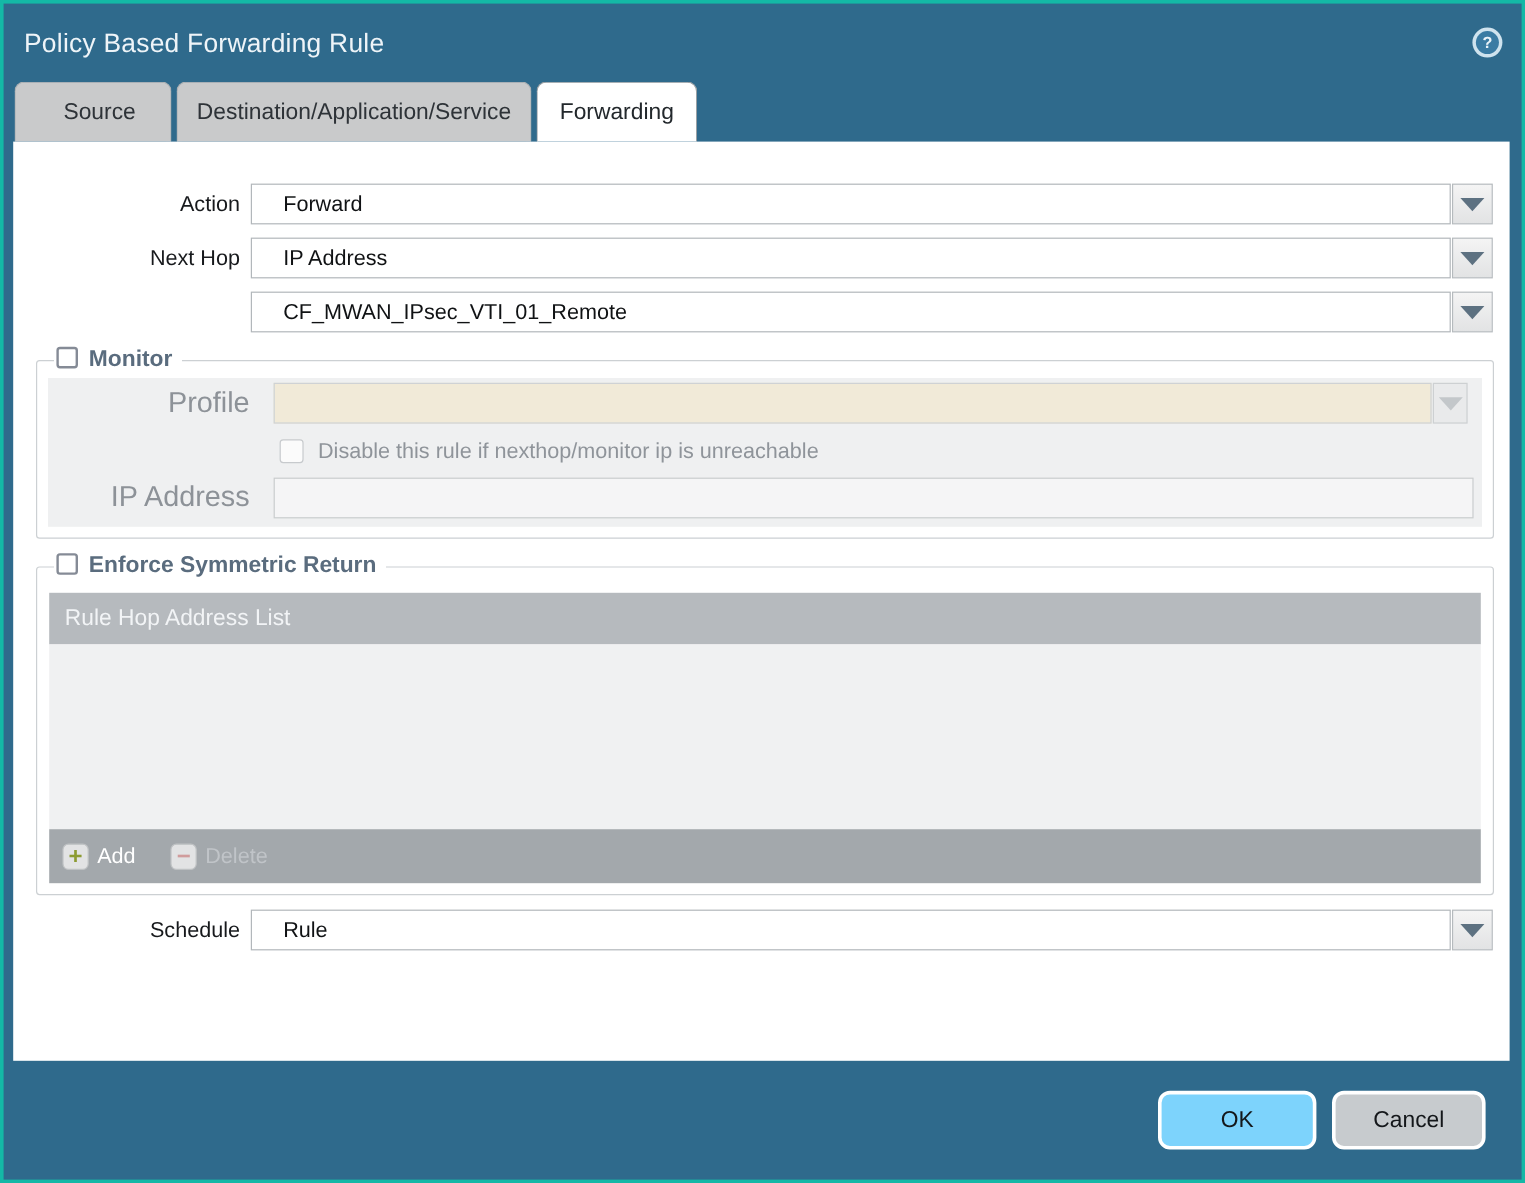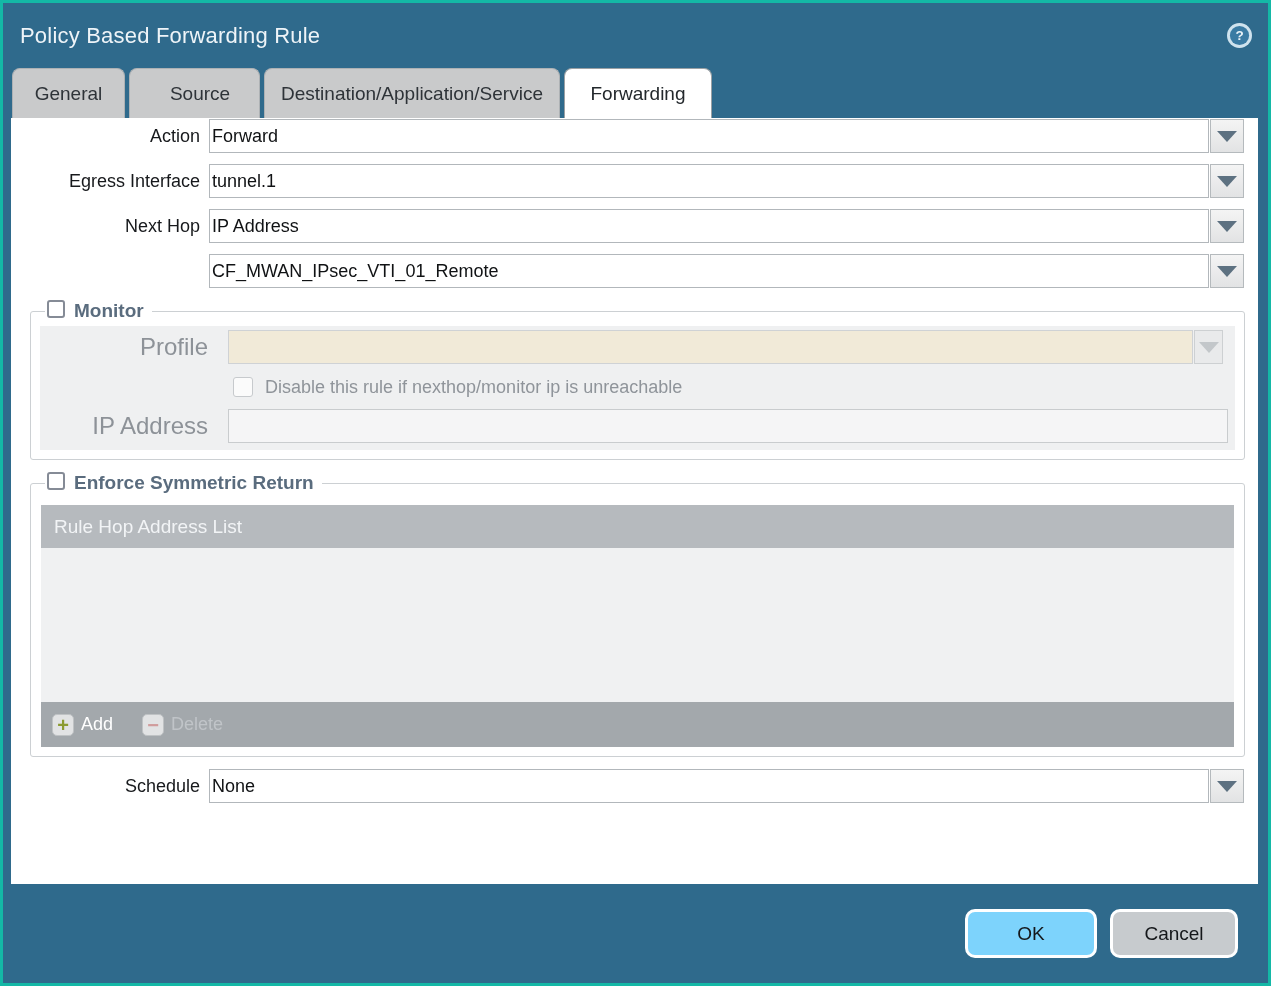--- a/index.html
+++ b/index.html
@@ -11,32 +11,32 @@
   
   .titlebar { height:65px; display:flex; align-items:center; padding:0 15px 0 17px; }
   .titlebar .title { color:#eef4f8; font-size:22px; font-weight:400; letter-spacing:.2px; flex:1; }
   .help-btn { width:27px; height:27px; border:none; background:transparent; cursor:pointer; padding:0; }
 
   
   .tabstrip { height:50px; display:flex; align-items:flex-end; padding-left:9px; gap:4px; }
   .tab { height:50px; display:flex; align-items:center; justify-content:center;
          background:#c9cacb; border:1px solid #adb1b4; border-bottom:none;
          border-radius:8px 8px 0 0; font-size:19px; color:#2e3338; cursor:pointer; }
-  .tab.t0 { width:113px; } .tab.t1 { width:131px;padding-left:11px; } .tab.t2 { width:296px; } .tab.t3 { width:148px; }
+  .tab.t0 { width:113px; } .tab.t1 { width:131px;padding-left:11px; } .tab.t2 { width:296px; } .tab.t3 { width:134px; }
   .tab.active { background:#ffffff; border-color:#9aa0a4; color:#23282c; }
 
   
   .content { background:#ffffff; margin:0 10px 0 8px; height:766px; overflow:hidden; }
 
   .row { display:flex; align-items:center; height:34px; margin:11px 14px 0 0; }
-  .row.first { margin-top:1px; }
+  .row.first { margin-top:35px; }
   .flabel { width:198px; text-align:right; padding-right:9px; font-size:18px; color:#17191c; flex:none; }
   .combo { flex:1; display:flex; height:34px; }
   .combo .value { flex:1; background:#fff; border:1px solid #b2b7bb; display:flex; align-items:center;
-                  padding:0 2px; font-size:18px; color:#101214; }
+                  padding:0 26px; font-size:18px; color:#101214; }
   .drop-btn { width:34px; flex:none; margin-left:1px; border:1px solid #b5babd;
               background:linear-gradient(#f4f4f4,#e2e3e4); display:flex; align-items:center; justify-content:center; cursor:pointer; }
   .tri { width:0; height:0; border-left:10px solid transparent; border-right:10px solid transparent; border-top:11px solid #5d7181; }
   .tri.dis { border-top-color:#c3c7ca; }
 
   
   fieldset.group { border:1px solid #ccd0d3; border-radius:3px; margin:12px 13px 0 19px; padding:4px 9px 9px 9px; }
   legend.glegend { display:flex; align-items:flex-start; gap:9px; margin-left:5px; padding:0 8px 0 2px; }
   legend.glegend .gtitle { font-size:19px; font-weight:bold; color:#5a6c7e; }
   .cb { width:18px; height:18px; background:#fff; border:2px solid #858b96; border-radius:3px; flex:none; display:inline-block; }
@@ -89,23 +89,20 @@
         <svg width="27" height="27" viewBox="0 0 27 27">
           <circle cx="13.5" cy="13.5" r="12.5" fill="#cfe3ee"></circle>
           <circle cx="13.5" cy="13.5" r="9.6" fill="#3a7ba3"></circle>
           <text x="13.5" y="18.4" text-anchor="middle" font-size="13.5" font-weight="bold" fill="#eaf3f8" font-family="Liberation Sans, sans-serif">?</text>
         </svg>
       </span>
     </button>
   </div>
 
   <div class="tabstrip">
-    <div class="tab t0">
-        <span>General</span>
-      </div>
     <div class="tab t1">
         <span>Source</span>
       </div>
     <div class="tab t2">
         <span>Destination/Application/Service</span>
       </div>
     <div class="tab t3 active">
         <span>Forwarding</span>
       </div>
   </div>
@@ -115,29 +112,20 @@
     <div class="row first">
       <span class="flabel">Action</span>
       <div class="combo">
         <div class="value">Forward</div>
         <div class="drop-btn">
             <span class="tri"></span>
           </div>
       </div>
     </div>
 
-    <div class="row">
-      <span class="flabel">Egress Interface</span>
-      <div class="combo">
-        <div class="value">tunnel.1</div>
-        <div class="drop-btn">
-            <span class="tri"></span>
-          </div>
-      </div>
-    </div>
 
     <div class="row">
       <span class="flabel">Next Hop</span>
       <div class="combo">
         <div class="value">IP Address</div>
         <div class="drop-btn">
             <span class="tri"></span>
           </div>
       </div>
     </div>
@@ -201,21 +189,21 @@
               </span>
             <span class="tlabel">Delete</span>
           </button>
         </div>
       </div>
     </fieldset>
 
     <div class="row schedule">
       <span class="flabel">Schedule</span>
       <div class="combo">
-        <div class="value">None</div>
+        <div class="value">Rule</div>
         <div class="drop-btn">
             <span class="tri"></span>
           </div>
       </div>
     </div>
 
   </div>
 
   <div class="bottombar">
     <button class="dlg-btn ok">OK</button>

